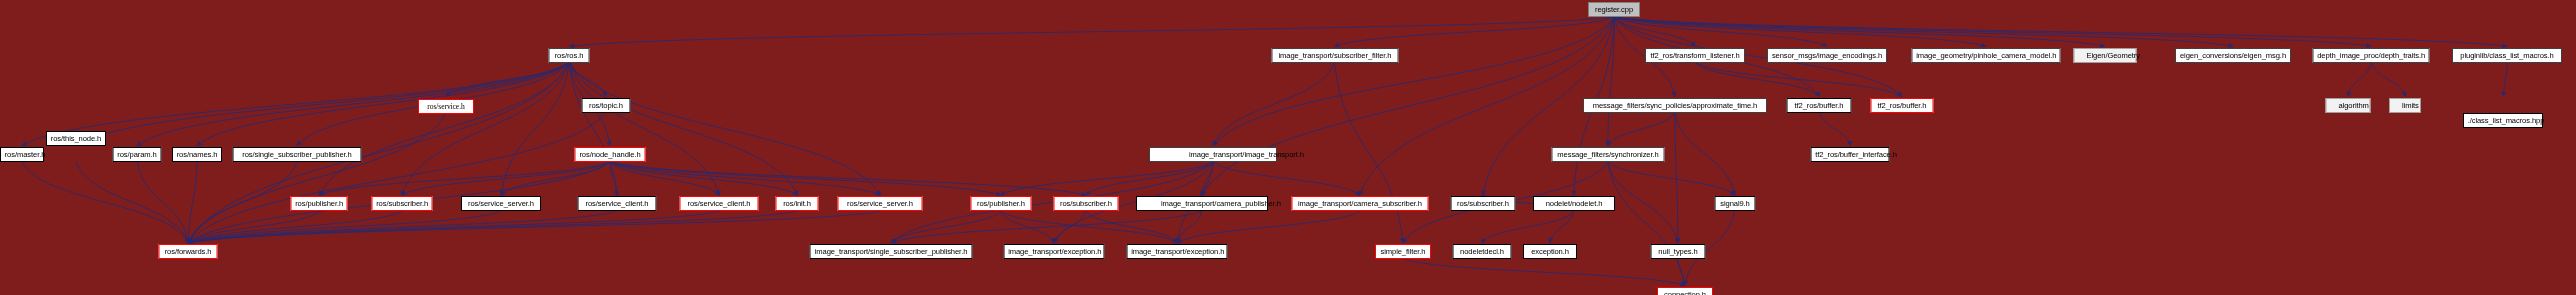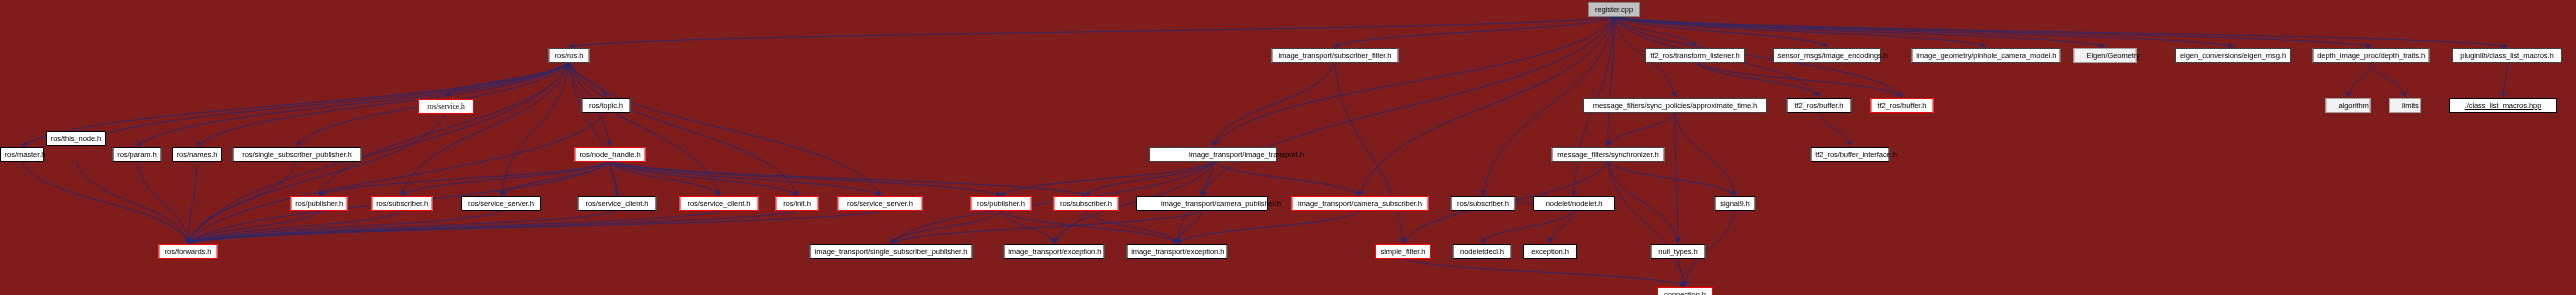--- a/index.html
+++ b/index.html
@@ -149,34 +149,34 @@
         <path d="M 1971 346 C 1909.92 372, 1523.08 372, 1462 398" fill="none" stroke="#27286e" stroke-width="1.4" marker-end="url(#arrow)"></path>
         <path d="M 1971 346 C 1966.2 372, 1935.8 372, 1931 398" fill="none" stroke="#27286e" stroke-width="1.4" marker-end="url(#arrow)"></path>
         <path d="M 2230 346 C 2194.12 372, 1966.88 372, 1931 398" fill="none" stroke="#27286e" stroke-width="1.4" marker-end="url(#arrow)"></path>
       </g>
   </svg>
   <div id="nodes">
       <div class="node root" style="left: 1614px; top: 2.4px; width: 52px;">register.cpp</div>
       <div class="node b-black" style="left: 569px; top: 48px; width: 41px;">ros/ros.h</div>
       <div class="node b-black" style="left: 1335px; top: 48px; width: 127px;">image_transport/subscriber_filter.h</div>
       <div class="node b-black" style="left: 1695px; top: 48px; width: 100px;">tf2_ros/transform_listener.h</div>
-      <div class="node b-black" style="left: 1827px; top: 48px; width: 108px;">sensor_msgs/image_encodings.h</div>
+      <div class="node b-black" style="left: 1827px; top: 48px; width: 120px;">sensor_msgs/image_encodings.h</div>
       <div class="node b-black" style="left: 1986px; top: 48px; width: 149px;">image_geometry/pinhole_camera_model.h</div>
       <div class="node b-gray" style="left: 2105px; top: 48px; width: 63px;">Eigen/Geometry</div>
       <div class="node b-black" style="left: 2233px; top: 48px; width: 116px;">eigen_conversions/eigen_msg.h</div>
       <div class="node b-black" style="left: 2371px; top: 48px; width: 117px;">depth_image_proc/depth_traits.h</div>
       <div class="node b-black" style="left: 2507px; top: 48px; width: 110px;">pluginlib/class_list_macros.h</div>
       <div class="node b-red" style="left: 446px; top: 99px; width: 56px; font-family: Liberation Serif, serif;">ros/service.h</div>
       <div class="node b-thick" style="left: 606px; top: 98px; width: 49px;">ros/topic.h</div>
       <div class="node b-black" style="left: 1675px; top: 98px; width: 184px;">message_filters/sync_policies/approximate_time.h</div>
       <div class="node b-thick" style="left: 1819px; top: 98px; width: 65px;">tf2_ros/buffer.h</div>
       <div class="node b-red" style="left: 1902px; top: 98px; width: 63px;">tf2_ros/buffer.h</div>
       <div class="node b-gray" style="left: 2348px; top: 98px; width: 45px;">algorithm</div>
       <div class="node b-gray" style="left: 2405px; top: 98px; width: 32px;">limits</div>
-      <div class="node b-thick" style="left: 2503px; top: 98px; width: 108px; text-decoration: underline;">./class_list_macros.hpp</div>
+      <div class="node b-thick" style="left: 2503px; top: 113px; width: 80px;">./class_list_macros.hpp</div>
       <div class="node b-thick" style="left: 22px; top: 147px; width: 44px;">ros/master.h</div>
       <div class="node b-thick" style="left: 76px; top: 131px; width: 60px;">ros/this_node.h</div>
       <div class="node b-thick" style="left: 137px; top: 147px; width: 49px;">ros/param.h</div>
       <div class="node b-thick" style="left: 197px; top: 147px; width: 50px;">ros/names.h</div>
       <div class="node b-thick" style="left: 297px; top: 147px; width: 129px;">ros/single_subscriber_publisher.h</div>
       <div class="node b-red" style="left: 610px; top: 147px; width: 71px;">ros/node_handle.h</div>
       <div class="node b-black" style="left: 1213px; top: 147px; width: 128px; padding-left: 39px;">image_transport/image_transport.h</div>
       <div class="node b-black" style="left: 1608px; top: 147px; width: 113px;">message_filters/synchronizer.h</div>
       <div class="node b-thick" style="left: 1850px; top: 147px; width: 79px;">tf2_ros/buffer_interface.h</div>
       <div class="node b-red" style="left: 319px; top: 196px; width: 57px;">ros/publisher.h</div>

